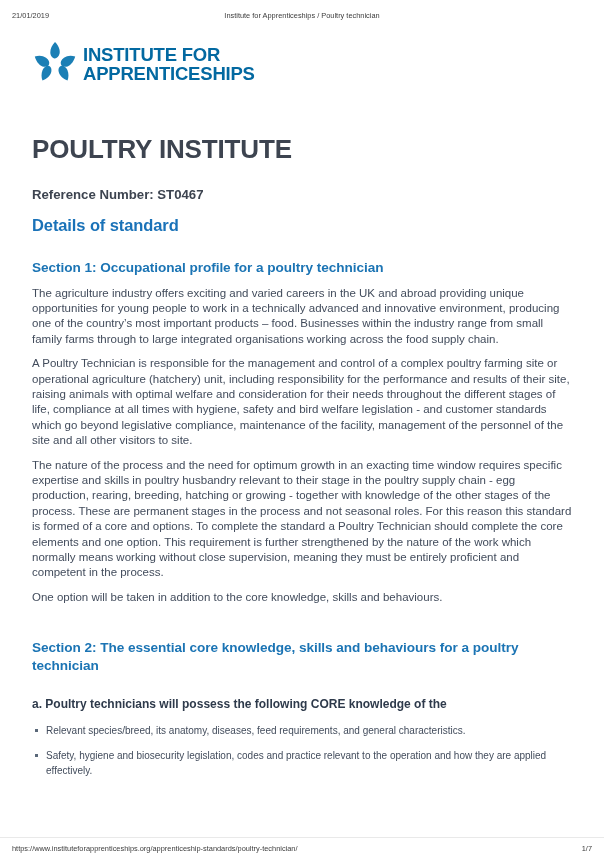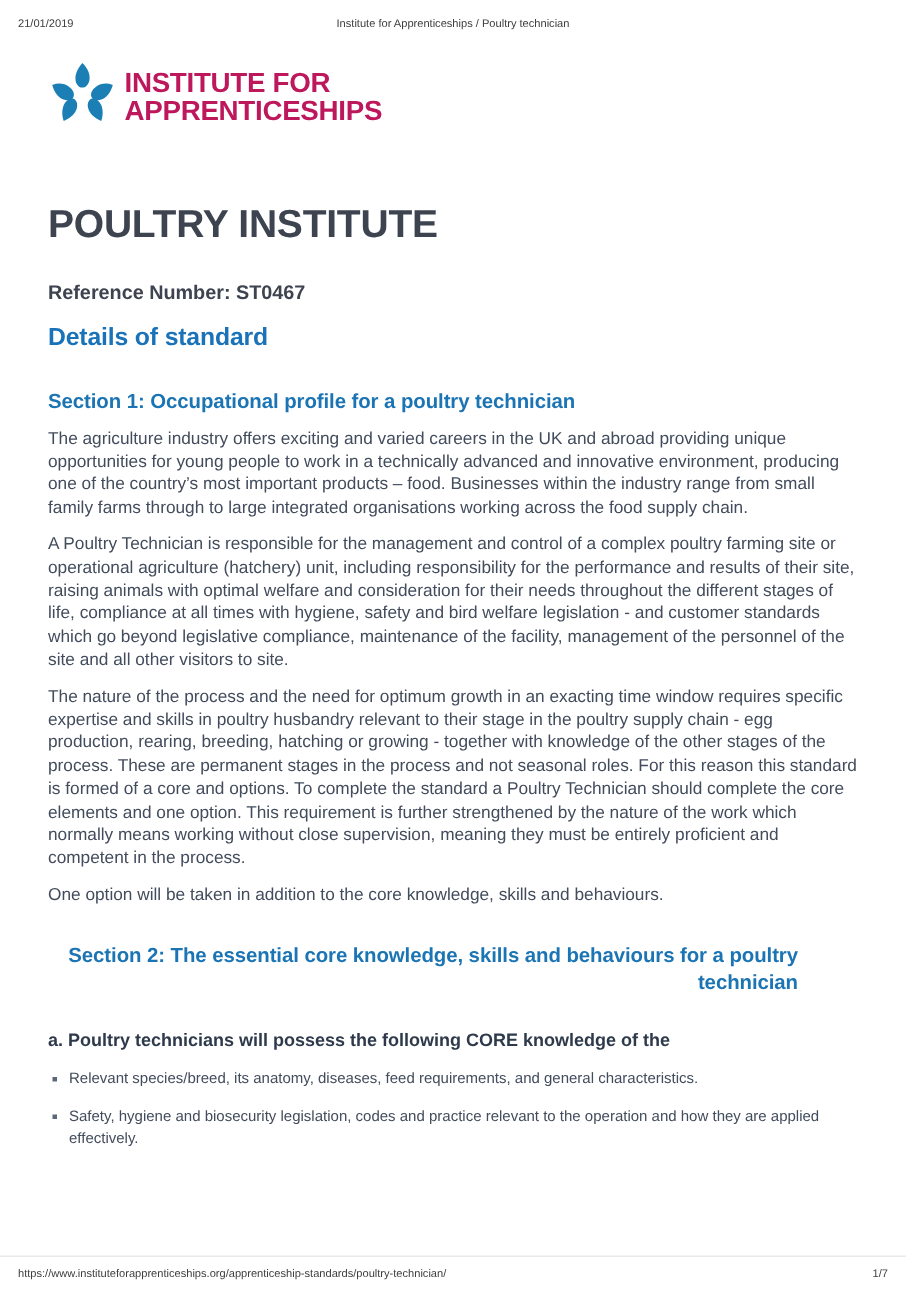--- a/index.html
+++ b/index.html
@@ -71,21 +71,21 @@
     height: 48px;
     flex: 0 0 46px;
     margin-right: 5px;
   }
   .logo-text {
     font-family: "Liberation Sans", sans-serif;
     font-weight: bold;
     font-size: 18.5px;
     line-height: 19.5px;
     letter-spacing: -0.2px;
-    color: #be185d;
+    color: #0369a1;
   }
 
   
   h1.doc-title {
     font-family: "Liberation Sans", sans-serif;
     font-size: 26px;
     line-height: 30px;
     font-weight: bold;
     color: #3d4450;
     letter-spacing: -0.15px;
@@ -108,23 +108,22 @@
   }
   h3.section-heading {
     font-size: 13.6px;
     line-height: 17.5px;
     font-weight: bold;
     color: #1b74b4;
     margin: 24px 0 0 0;
     letter-spacing: -0.05px;
   }
   h3.section-heading.sec2 {
-    margin-top: 23px;
+    margin-top: 34px;
     max-width: 500px;
-    text-align: right;
   }
   h4.sub-heading {
     font-size: 12px;
     line-height: 16px;
     font-weight: bold;
     color: #2e3a4b;
     margin: 22px 0 0 0;
   }
 
   

